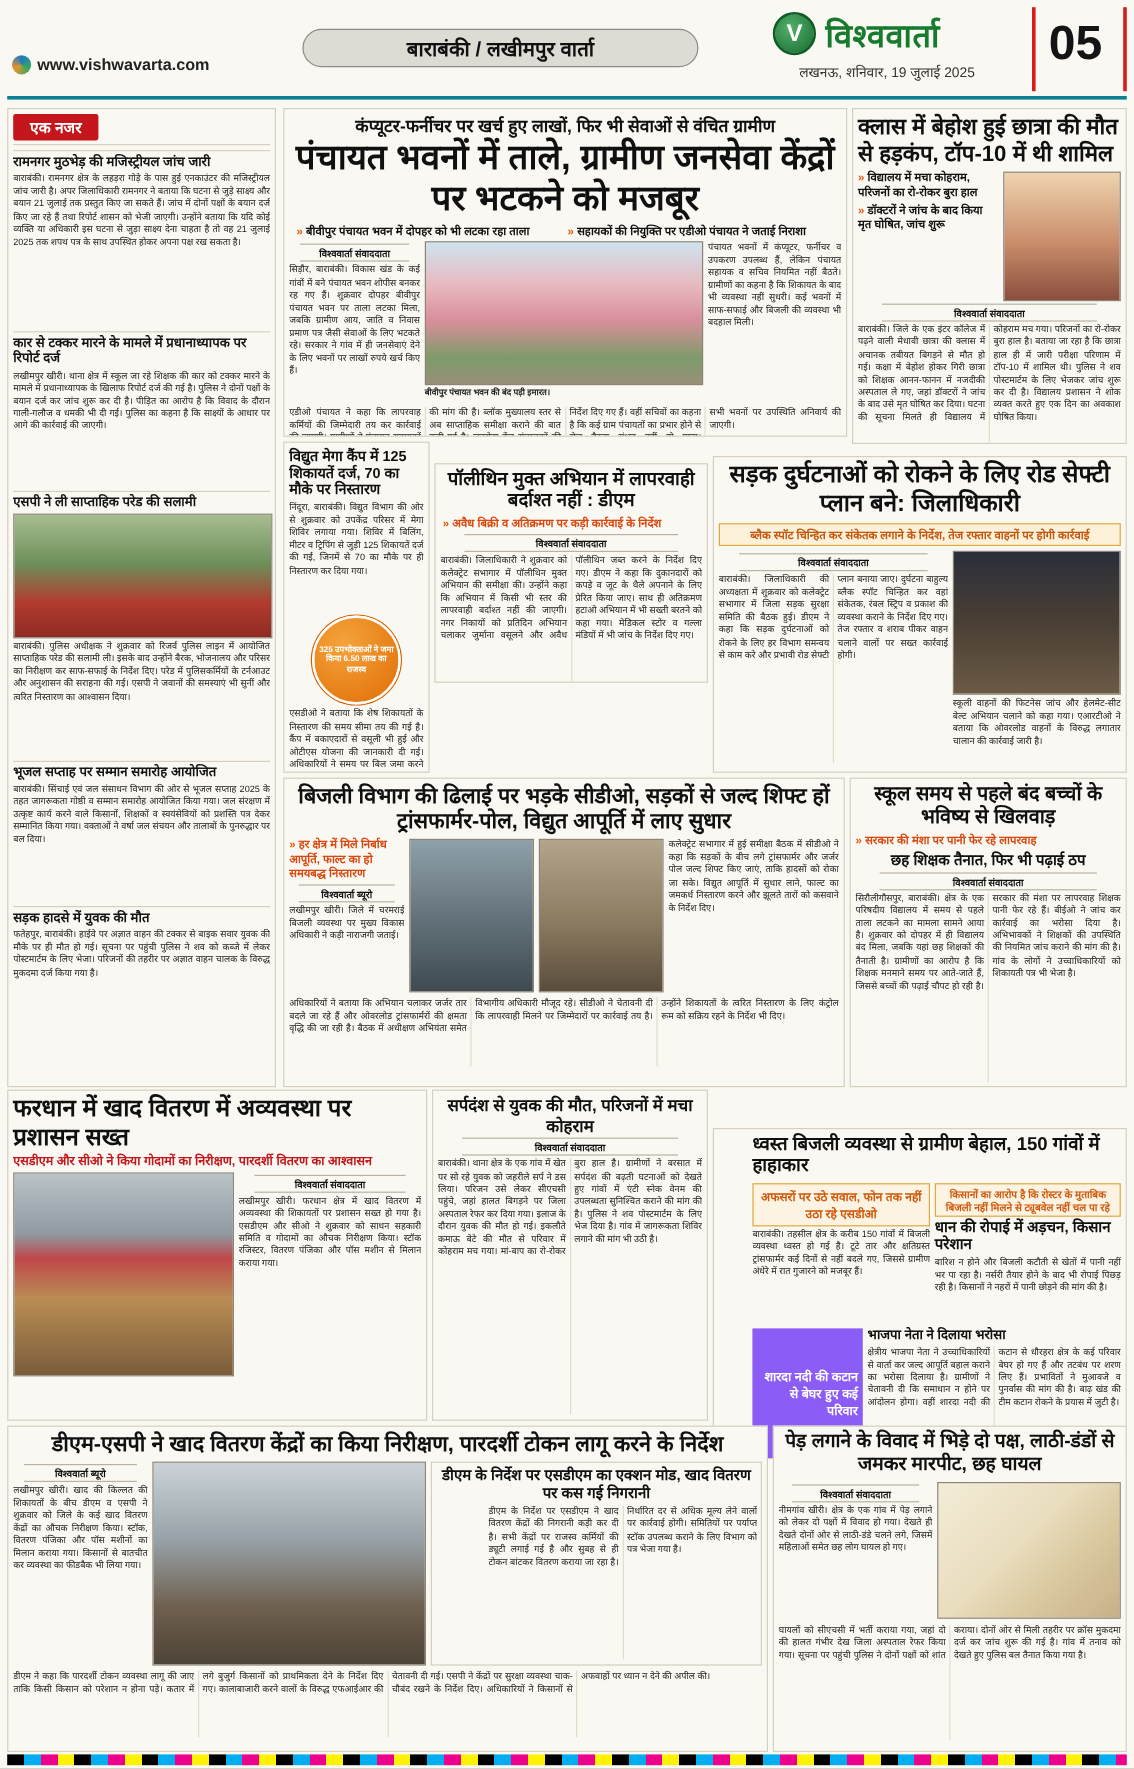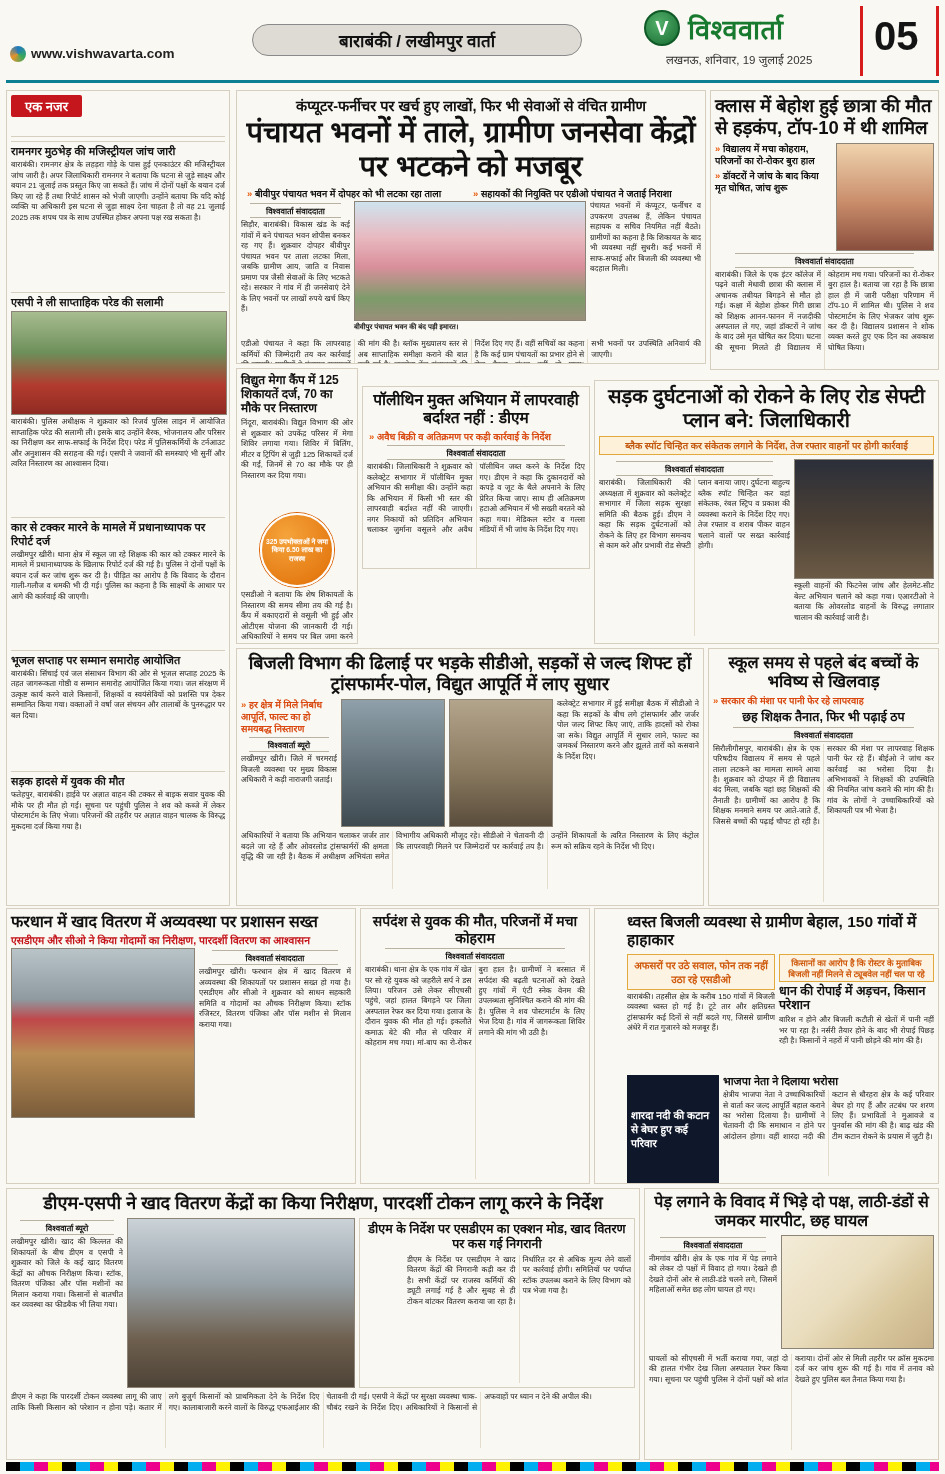--- a/index.html
+++ b/index.html
@@ -16,21 +16,21 @@
   .c3{column-count:3;column-gap:7px;column-rule:1px solid #e3dccb;}
   .c4{column-count:4;column-gap:7px;column-rule:1px solid #e3dccb;}
   .byline{font-size:8px;font-weight:700;text-align:center;color:#111;margin:2px auto;
           border-top:1px solid #b9b2a2;border-bottom:1px solid #b9b2a2;padding:1px 2px;width:80%;}
   .bullet{font-weight:700;color:#111;font-size:9.5px;line-height:1.25;text-align:left;}
   .bmark{color:#e8590c;font-weight:700;}
   .orange-line{color:#d9480f;font-weight:700;}
   .strip{background:#fdf1da;border:1px solid #e2a93e;color:#c2570e;font-weight:700;
          font-size:9.5px;text-align:center;padding:2px 3px;}
   .obox{background:#fdf3e2;border:1px solid #e2a93e;color:#cf5a0d;font-weight:700;text-align:center;}
-  .redbox{background:#0f172a;color:#fff;font-weight:700;text-align:left;}
+  .redbox{background:#8b5cf6;color:#fff;font-weight:700;text-align:right;}
   .photo{border:1px solid #8c8577;}
   .caption{font-size:7px;font-weight:700;color:#222;margin-top:1px;}
   .badge{border-radius:50%;background:radial-gradient(circle at 35% 30%,#f5a33b,#e06d05);
          color:#fff;font-weight:700;display:flex;align-items:center;justify-content:center;
          text-align:center;border:2px solid #fff;box-shadow:0 0 0 1px #d95f00;}
   .tag{background:#c4161c;color:#fff;font-weight:700;font-size:13px;display:inline-block;
        padding:2px 14px;border-radius:2px;}
   .nitem{border-top:1px solid #d6cfbf;padding-top:3px;margin-top:4px;}
   .nitem:first-of-type{border-top:none;margin-top:2px;}
   .ntitle{font-size:11px;font-weight:700;color:#151515;line-height:1.2;margin-bottom:2px;}
@@ -61,35 +61,35 @@
     <div class="abs logo-v" style="left:644px;top:10px;width:36px;height:36px;">V</div>
     <div class="abs paper-name" style="left:688px;top:10px;">विश्ववार्ता</div>
     <div class="abs dateline" style="left:666px;top:52px;">लखनऊ, शनिवार, 19 जुलाई 2025</div>
     <div class="abs redbar" style="left:860px;top:6px;width:3px;height:70px;"></div>
     <div class="abs pagenum" style="left:874px;top:14px;">05</div>
     <div class="abs redbar" style="left:936px;top:6px;width:3px;height:70px;"></div>
     <div class="abs tealrule" style="left:6px;top:80px;width:933px;height:3px;"></div>
   </header>
 
   <section class="abs box" style="left:6px;top:90px;width:224px;height:816px;">
-    <div style="border-bottom:1px solid #d6cfbf;padding-bottom:19px;">
+    <div style="border-bottom:1px solid #d6cfbf;padding-bottom:3px;">
       <span class="tag">एक नजर</span>
     </div>
     <div class="nitem">
       <div class="ntitle">रामनगर मुठभेड़ की मजिस्ट्रीयल जांच जारी</div>
       <div class="bt" style="height:128px;">बाराबंकी। रामनगर क्षेत्र के लहड़रा गोड़े के पास हुई एनकाउंटर की मजिस्ट्रीयल जांच जारी है। अपर जिलाधिकारी रामनगर ने बताया कि घटना से जुड़े साक्ष्य और बयान 21 जुलाई तक प्रस्तुत किए जा सकते हैं। जांच में दोनों पक्षों के बयान दर्ज किए जा रहे हैं तथा रिपोर्ट शासन को भेजी जाएगी। उन्होंने बताया कि यदि कोई व्यक्ति या अधिकारी इस घटना से जुड़ा साक्ष्य देना चाहता है तो वह 21 जुलाई 2025 तक शपथ पत्र के साथ उपस्थित होकर अपना पक्ष रख सकता है।</div>
+    </div>
+    <div class="nitem">
+      <div class="ntitle">कार से टक्कर मारने के मामले में प्रधानाध्यापक पर रिपोर्ट दर्ज</div>
+      <div class="bt" style="height:96px;">लखीमपुर खीरी। थाना क्षेत्र में स्कूल जा रहे शिक्षक की कार को टक्कर मारने के मामले में प्रधानाध्यापक के खिलाफ रिपोर्ट दर्ज की गई है। पुलिस ने दोनों पक्षों के बयान दर्ज कर जांच शुरू कर दी है। पीड़ित का आरोप है कि विवाद के दौरान गाली-गलौज व धमकी भी दी गई। पुलिस का कहना है कि साक्ष्यों के आधार पर आगे की कार्रवाई की जाएगी।</div>
     </div>
     <div class="nitem">
       <div class="ntitle">एसपी ने ली साप्ताहिक परेड की सलामी</div>
       <div class="photo" style="width:100%;height:102px;background:linear-gradient(180deg,#a8bd90 0%,#6d8f5a 40%,#b23a2e 72%,#8f2b22 100%);"></div>
       <div class="bt" style="height:96px;margin-top:2px;">बाराबंकी। पुलिस अधीक्षक ने शुक्रवार को रिजर्व पुलिस लाइन में आयोजित साप्ताहिक परेड की सलामी ली। इसके बाद उन्होंने बैरक, भोजनालय और परिसर का निरीक्षण कर साफ-सफाई के निर्देश दिए। परेड में पुलिसकर्मियों के टर्नआउट और अनुशासन की सराहना की गई। एसपी ने जवानों की समस्याएं भी सुनीं और त्वरित निस्तारण का आश्वासन दिया।</div>
-    </div>
-    <div class="nitem">
-      <div class="ntitle">कार से टक्कर मारने के मामले में प्रधानाध्यापक पर रिपोर्ट दर्ज</div>
-      <div class="bt" style="height:96px;">लखीमपुर खीरी। थाना क्षेत्र में स्कूल जा रहे शिक्षक की कार को टक्कर मारने के मामले में प्रधानाध्यापक के खिलाफ रिपोर्ट दर्ज की गई है। पुलिस ने दोनों पक्षों के बयान दर्ज कर जांच शुरू कर दी है। पीड़ित का आरोप है कि विवाद के दौरान गाली-गलौज व धमकी भी दी गई। पुलिस का कहना है कि साक्ष्यों के आधार पर आगे की कार्रवाई की जाएगी।</div>
     </div>
     <div class="nitem">
       <div class="ntitle">भूजल सप्ताह पर सम्मान समारोह आयोजित</div>
       <div class="bt" style="height:98px;">बाराबंकी। सिंचाई एवं जल संसाधन विभाग की ओर से भूजल सप्ताह 2025 के तहत जागरूकता गोष्ठी व सम्मान समारोह आयोजित किया गया। जल संरक्षण में उत्कृष्ट कार्य करने वाले किसानों, शिक्षकों व स्वयंसेवियों को प्रशस्ति पत्र देकर सम्मानित किया गया। वक्ताओं ने वर्षा जल संचयन और तालाबों के पुनरुद्धार पर बल दिया।</div>
     </div>
     <div class="nitem">
       <div class="ntitle">सड़क हादसे में युवक की मौत</div>
       <div class="bt" style="height:70px;">फतेहपुर, बाराबंकी। हाईवे पर अज्ञात वाहन की टक्कर से बाइक सवार युवक की मौके पर ही मौत हो गई। सूचना पर पहुंची पुलिस ने शव को कब्जे में लेकर पोस्टमार्टम के लिए भेजा। परिजनों की तहरीर पर अज्ञात वाहन चालक के विरुद्ध मुकदमा दर्ज किया गया है।</div>
     </div>
   </section>
@@ -178,38 +178,38 @@
 
   <section class="abs box" style="left:708px;top:648px;width:231px;height:258px;">
     <div class="hl center" style="font-size:16.5px;">स्कूल समय से पहले बंद बच्चों के भविष्य से खिलवाड़</div>
     <div class="bullet orange-line center" style="margin:3px 0;"><span class="bmark">»</span> <span>सरकार की मंशा पर पानी फेर रहे लापरवाह</span></div>
     <div class="hl center" style="font-size:12.5px;">छह शिक्षक तैनात, फिर भी पढ़ाई ठप</div>
     <div class="byline">विश्ववार्ता संवाददाता</div>
     <div class="bt c2" style="height:158px;">सिरौलीगौसपुर, बाराबंकी। क्षेत्र के एक परिषदीय विद्यालय में समय से पहले ताला लटकने का मामला सामने आया है। शुक्रवार को दोपहर में ही विद्यालय बंद मिला, जबकि यहां छह शिक्षकों की तैनाती है। ग्रामीणों का आरोप है कि शिक्षक मनमाने समय पर आते-जाते हैं, जिससे बच्चों की पढ़ाई चौपट हो रही है। सरकार की मंशा पर लापरवाह शिक्षक पानी फेर रहे हैं। बीईओ ने जांच कर कार्रवाई का भरोसा दिया है। अभिभावकों ने शिक्षकों की उपस्थिति की नियमित जांच कराने की मांग की है। गांव के लोगों ने उच्चाधिकारियों को शिकायती पत्र भी भेजा है।</div>
   </section>
 
   <section class="abs box" style="left:6px;top:908px;width:350px;height:276px;">
-    <div class="hl" style="font-size:16px;">फरधान में खाद वितरण में अव्यवस्था पर प्रशासन सख्त</div>
+    <div class="hl" style="font-size:20px;">फरधान में खाद वितरण में अव्यवस्था पर प्रशासन सख्त</div>
     <div class="hl" style="font-size:10.5px;color:#c4161c;margin:2px 0;">एसडीएम और सीओ ने किया गोदामों का निरीक्षण, पारदर्शी वितरण का आश्वासन</div>
     <div class="flexrow" style="margin-top:2px;">
       <div class="photo" style="width:182px;height:168px;background:linear-gradient(180deg,#b9c4c9 0%,#8e9aa0 30%,#c0474a 42%,#b98c54 62%,#7a5c3a 100%);"></div>
       <div style="flex:1;">
         <div class="byline">विश्ववार्ता संवाददाता</div>
         <div class="bt" style="height:150px;">लखीमपुर खीरी। फरधान क्षेत्र में खाद वितरण में अव्यवस्था की शिकायतों पर प्रशासन सख्त हो गया है। एसडीएम और सीओ ने शुक्रवार को साधन सहकारी समिति व गोदामों का औचक निरीक्षण किया। स्टॉक रजिस्टर, वितरण पंजिका और पॉस मशीन से मिलान कराया गया।</div>
       </div>
     </div>
   </section>
 
   <section class="abs box" style="left:360px;top:908px;width:230px;height:276px;">
     <div class="hl center" style="font-size:14px;">सर्पदंश से युवक की मौत, परिजनों में मचा कोहराम</div>
     <div class="byline">विश्ववार्ता संवाददाता</div>
     <div class="bt c2" style="height:214px;">बाराबंकी। थाना क्षेत्र के एक गांव में खेत पर सो रहे युवक को जहरीले सर्प ने डस लिया। परिजन उसे लेकर सीएचसी पहुंचे, जहां हालत बिगड़ने पर जिला अस्पताल रेफर कर दिया गया। इलाज के दौरान युवक की मौत हो गई। इकलौते कमाऊ बेटे की मौत से परिवार में कोहराम मच गया। मां-बाप का रो-रोकर बुरा हाल है। ग्रामीणों ने बरसात में सर्पदंश की बढ़ती घटनाओं को देखते हुए गांवों में एंटी स्नेक वेनम की उपलब्धता सुनिश्चित कराने की मांग की है। पुलिस ने शव पोस्टमार्टम के लिए भेज दिया है। गांव में जागरूकता शिविर लगाने की मांग भी उठी है।</div>
   </section>
 
-  <section class="abs box" style="left:594px;top:908px;width:345px;height:276px;padding-left:32px;">
+  <section class="abs box" style="left:594px;top:940px;width:345px;height:276px;padding-left:32px;">
     <div class="hl" style="font-size:15.5px;">ध्वस्त बिजली व्यवस्था से ग्रामीण बेहाल, 150 गांवों में हाहाकार</div>
     <div class="flexrow" style="margin-top:4px;">
       <div style="width:148px;">
         <div class="obox" style="font-size:10px;padding:3px;">अफसरों पर उठे सवाल, फोन तक नहीं उठा रहे एसडीओ</div>
         <div class="bt" style="height:68px;margin-top:2px;">बाराबंकी। तहसील क्षेत्र के करीब 150 गांवों में बिजली व्यवस्था ध्वस्त हो गई है। टूटे तार और क्षतिग्रस्त ट्रांसफार्मर कई दिनों से नहीं बदले गए, जिससे ग्रामीण अंधेरे में रात गुजारने को मजबूर हैं।</div>
       </div>
       <div style="flex:1;">
         <div class="obox" style="font-size:8.5px;padding:2px;">किसानों का आरोप है कि रोस्टर के मुताबिक बिजली नहीं मिलने से ट्यूबवेल नहीं चल पा रहे</div>
         <div class="hl" style="font-size:12.5px;margin:2px 0;">धान की रोपाई में अड़चन, किसान परेशान</div>
         <div class="bt" style="height:56px;">बारिश न होने और बिजली कटौती से खेतों में पानी नहीं भर पा रहा है। नर्सरी तैयार होने के बाद भी रोपाई पिछड़ रही है। किसानों ने नहरों में पानी छोड़ने की मांग की है।</div>

